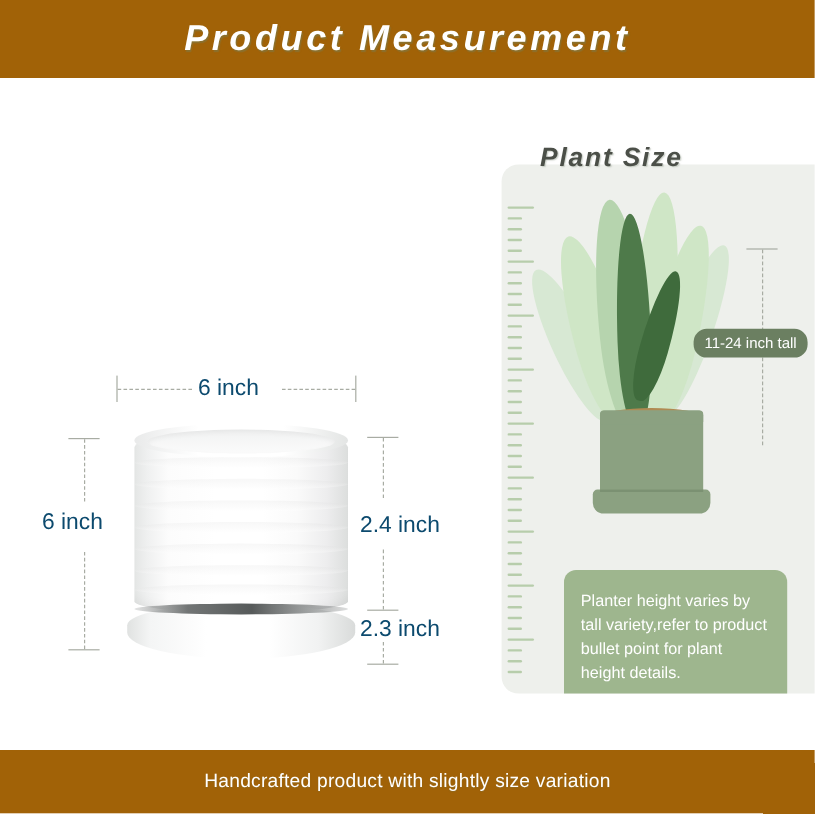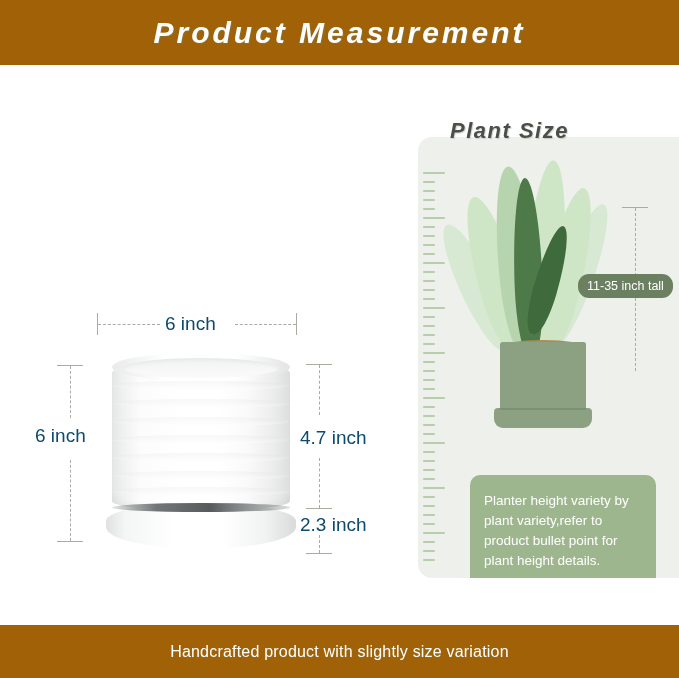--- a/index.html
+++ b/index.html
@@ -325,21 +325,21 @@
     <div class="cap-h" style="left:57px; top:300px; width:26px;"></div>
     <div class="dash-v" style="left:70px; top:301px; height:52px;"></div>
     <div class="dim-label" style="left:35px; top:360px;">6 inch</div>
     <div class="dash-v" style="left:70px; top:395px; height:81px;"></div>
     <div class="cap-h" style="left:57px; top:476px; width:26px;"></div>
   </div>
 
   <div>
     <div class="cap-h" style="left:306px; top:299px; width:26px;"></div>
     <div class="dash-v" style="left:319px; top:300px; height:50px;"></div>
-    <div class="dim-label" style="left:300px; top:362px;">4.7 inch</div>
+    <div class="dim-label" style="left:300px; top:362px;">2.4 inch</div>
     <div class="dash-v" style="left:319px; top:393px; height:50px;"></div>
     <div class="cap-h" style="left:306px; top:443px; width:26px;"></div>
   </div>
 
   <div>
 
     <div class="dim-label" style="left:300px; top:449px;">2.3 inch</div>
     <div class="dash-v" style="left:319px; top:470px; height:18px;"></div>
     <div class="cap-h" style="left:306px; top:488px; width:26px;"></div>
   </div>
@@ -440,22 +440,22 @@
     <div id="plant-pot-lip"></div>
     <div id="plant-saucer"></div>
     <div id="plant-saucer-line"></div>
   </div>
 
   <div id="plant-height-dimension">
     <div class="cap-h" style="left:0; top:0; width:26px;"></div>
     <div class="dash-v" style="left:13px; top:1px; height:163px;"></div>
   </div>
 
-  <div id="height-badge">11-35 inch tall</div>
+  <div id="height-badge">11-24 inch tall</div>
 
   <div id="note-box">
-    <div id="note-text">Planter height variety by plant variety,refer to product bullet point for plant height details.</div>
+    <div id="note-text">Planter height varies by tall variety,refer to product bullet point for plant height details.</div>
   </div>
 </div>
 
 <div class="banner" id="footer-banner">
   <span class="banner-note">Handcrafted product with slightly size variation</span>
 </div>
 
 </body></html>

